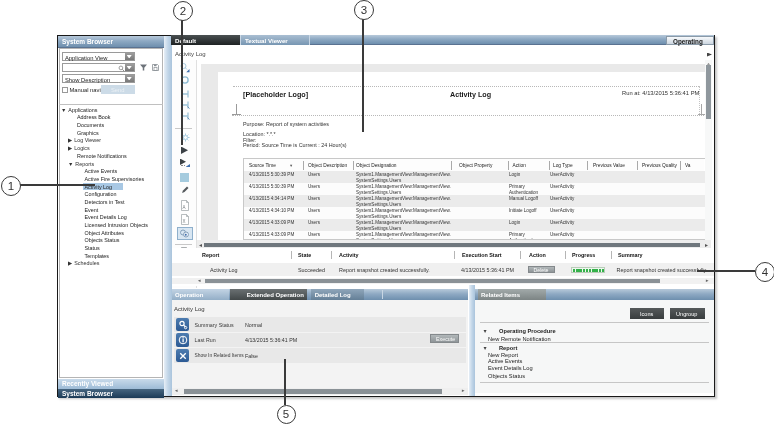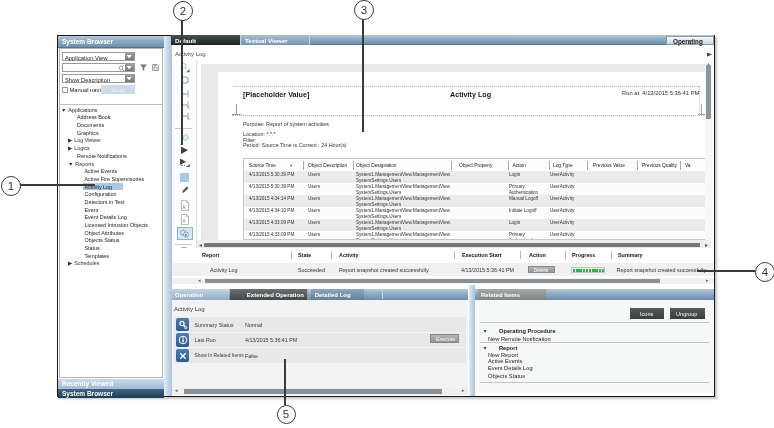--- a/index.html
+++ b/index.html
@@ -193,21 +193,21 @@
     </svg>
   <div class="abs" style="left:3px;top:219px;width:17px;height:1px;background:#d5d5d5;"></div>
 </div>
 
 <div class="abs" style="left:200.5px;top:64px;width:504.5px;height:176px;background:#e9e9e9;z-index:2;"></div>
 <div class="abs" style="left:217.5px;top:71.5px;width:487px;height:168.5px;background:#fff;z-index:3;"></div>
 <div class="abs" style="left:0;top:0;z-index:4;">
 
   <div class="abs" style="left:233px;top:86px;width:466px;height:1px;border-top:1px dotted #b8b8b8;"></div>
   <div class="abs" style="left:698.5px;top:86px;width:1px;height:28px;border-left:1px dotted #c4c4c4;"></div>
-  <div class="abs" style="left:243px;top:89.5px;font-size:7.2px;font-weight:bold;color:#1a1a1a;">[Placeholder Value]</div>
+  <div class="abs" style="left:243px;top:89.5px;font-size:7.2px;font-weight:bold;color:#1a1a1a;">[Placeholder Logo]</div>
   <div class="abs" style="left:450px;top:89.5px;font-size:7.2px;font-weight:bold;color:#1a1a1a;">Activity Log</div>
   <div class="abs" style="left:622px;top:90px;font-size:5.8px;color:#333;">Run at: 4/13/2015 5:36:41 PM</div>
 
   <div class="abs" style="left:236px;top:104px;width:1px;height:10px;background:#9a9a9a;"></div>
   <div class="abs" style="left:232px;top:113.5px;width:9px;height:1px;background:#9a9a9a;"></div>
   <div class="abs" style="left:701px;top:104px;width:1px;height:10px;background:#a8a8a8;"></div>
   <div class="abs" style="left:698px;top:113.5px;width:7px;height:1px;background:#a8a8a8;"></div>
   <div class="abs" style="left:232px;top:114.5px;width:472px;height:1px;border-top:1px dotted #b8b8b8;"></div>
 
   <div class="abs" style="left:243px;top:120.5px;font-size:5.4px;color:#333;">Purpose: Report of system activities</div>

